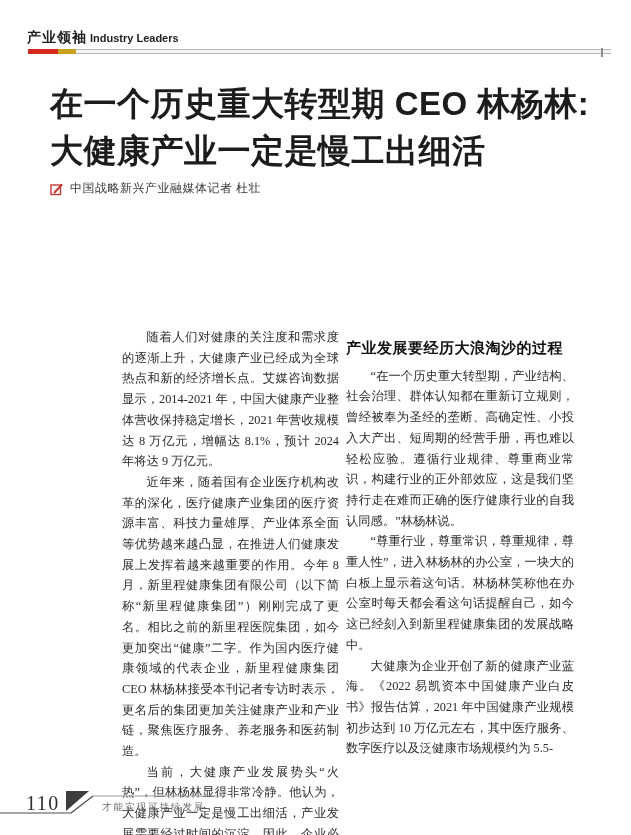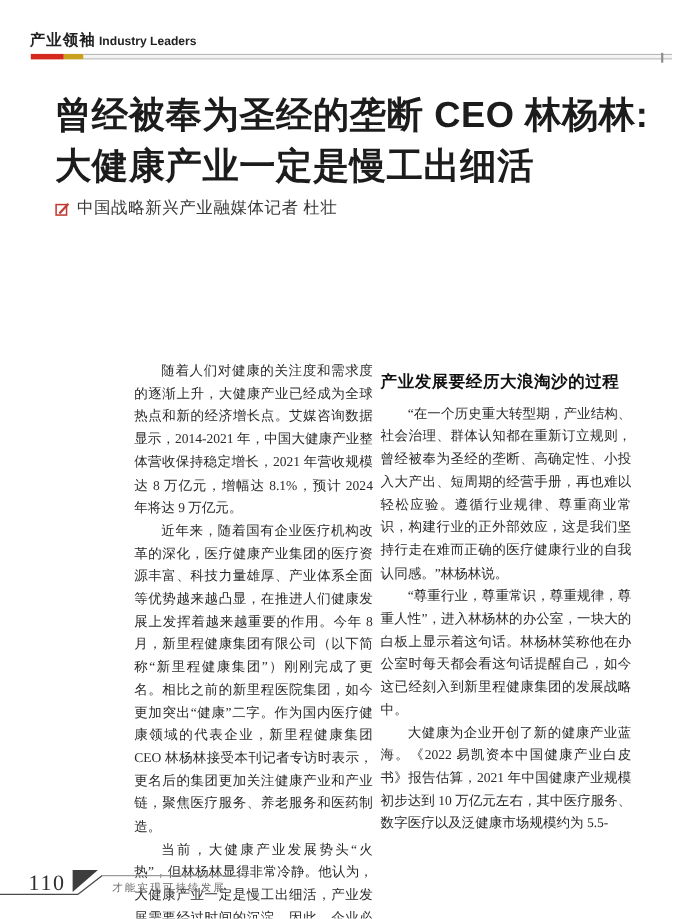--- a/index.html
+++ b/index.html
@@ -50,21 +50,21 @@
   .title {
     position: absolute; left: 50px; top: 80px; width: 540px;
     margin: 0;
     font-family: "Liberation Sans", sans-serif;
     font-weight: 700; font-size: 33px; line-height: 47px;
     color: #1c1c1c; letter-spacing: 0.5px;
   }
   .byline {
     position: absolute; left: 50px; top: 180px;
     display: flex; align-items: center; gap: 6px;
-    font-size: 15px; color: #3a3a3a; letter-spacing: 0.5px;
+    font-size: 12px; color: #3a3a3a; letter-spacing: 0.5px;
   }
   .byline svg { display: block; }
 
   
   .columns {
     position: absolute; left: 122px; top: 327px; width: 452px;
     display: flex; gap: 7px;
   }
   .col { font-size: 12.3px; line-height: 20.7px; text-align: justify; }
   .col-left  { width: 217px; }
@@ -100,21 +100,21 @@
   </div>
   <div class="hdr-rule">
     <span class="seg-red"></span>
     <span class="seg-gold"></span>
     <span class="seg-track">
       <span class="seg-tick"></span>
     </span>
   </div>
 
   <h1 class="title">
-    <span>曾经被奉为圣经的垄断 CEO 林杨林:</span><br>
+    <span>在一个历史重大转型期 CEO 林杨林:</span><br>
     <span>大健康产业一定是慢工出细活</span>
   </h1>
 
   <div class="byline">
     <span>
       <svg width="14" height="14" viewBox="0 0 14 14">
         <rect x="1" y="3" width="9.5" height="9.5" fill="none" stroke="#c23b33" stroke-width="1.4"></rect>
         <path d="M4 11 L12.2 2.2" stroke="#c23b33" stroke-width="2" fill="none"></path>
       </svg>
     </span>

